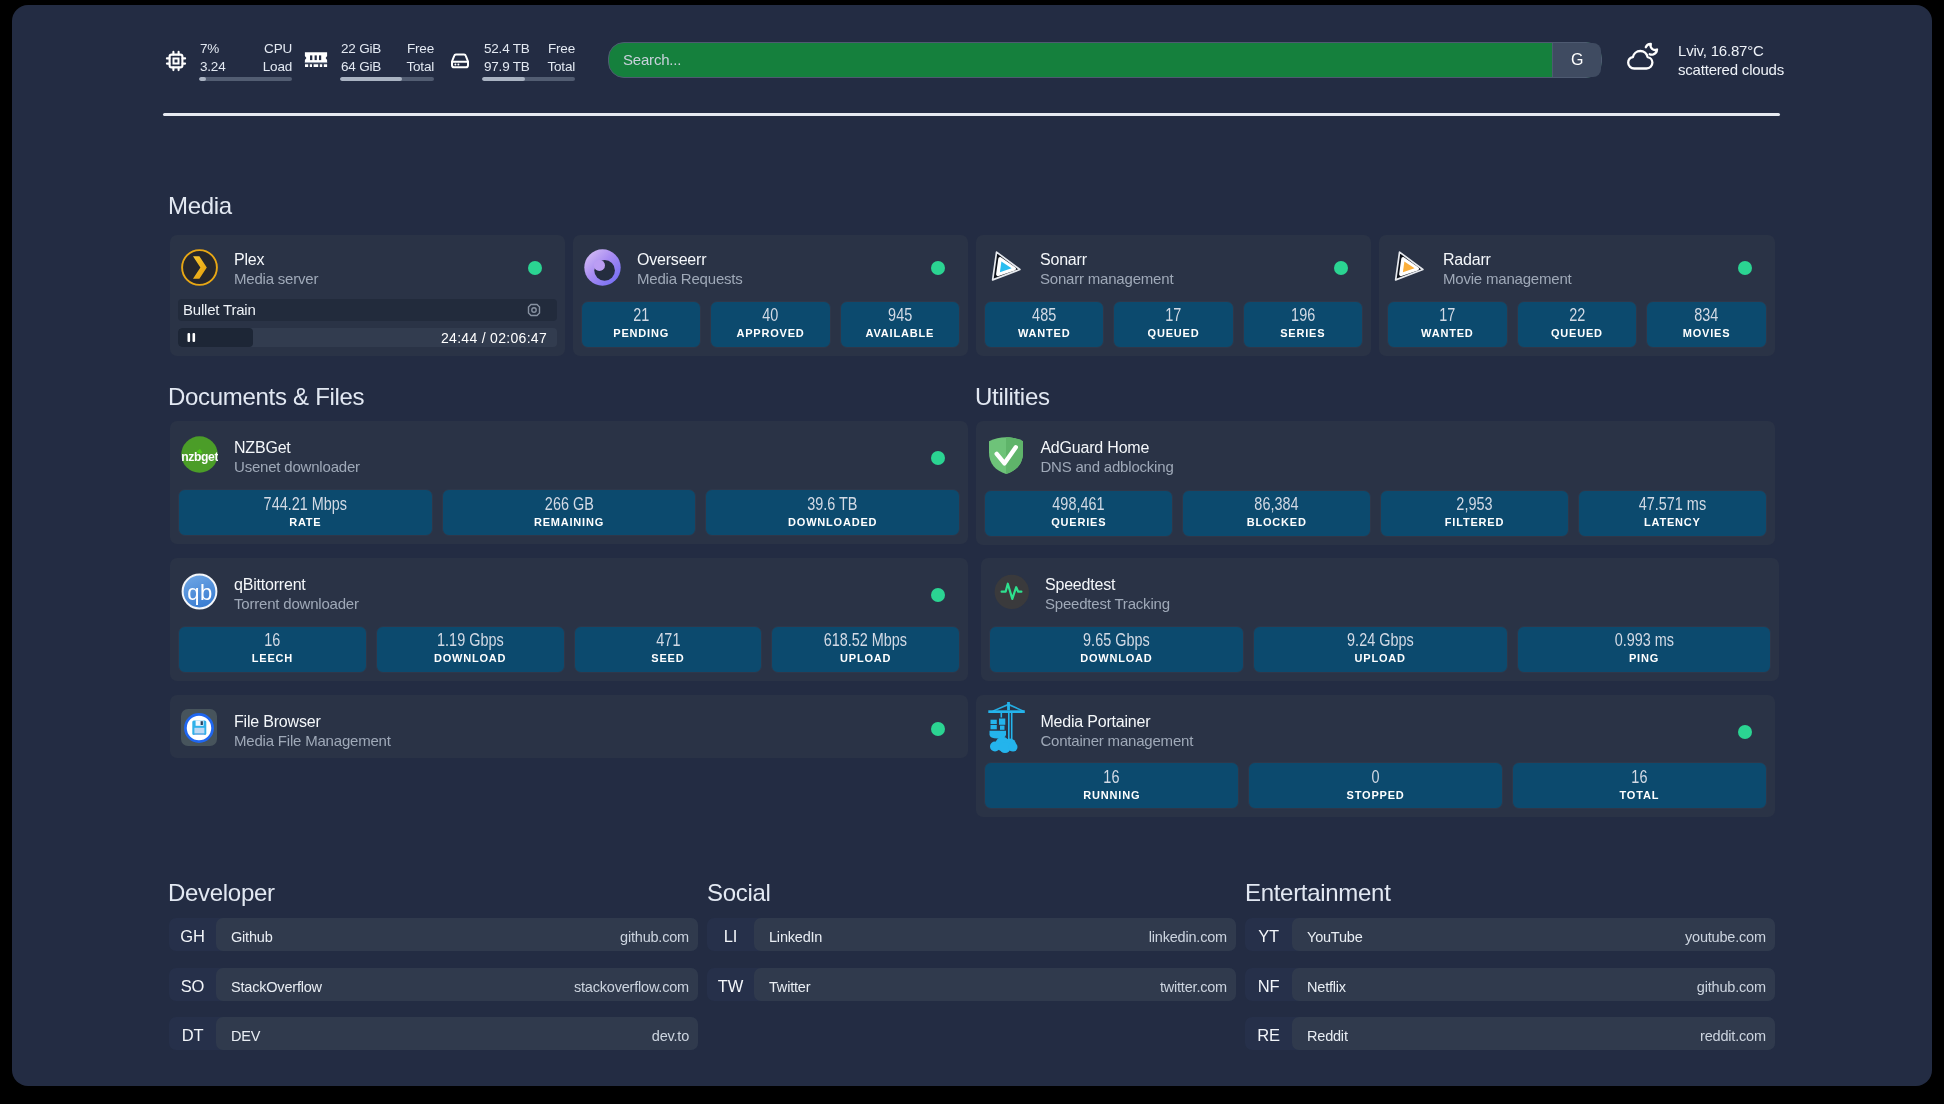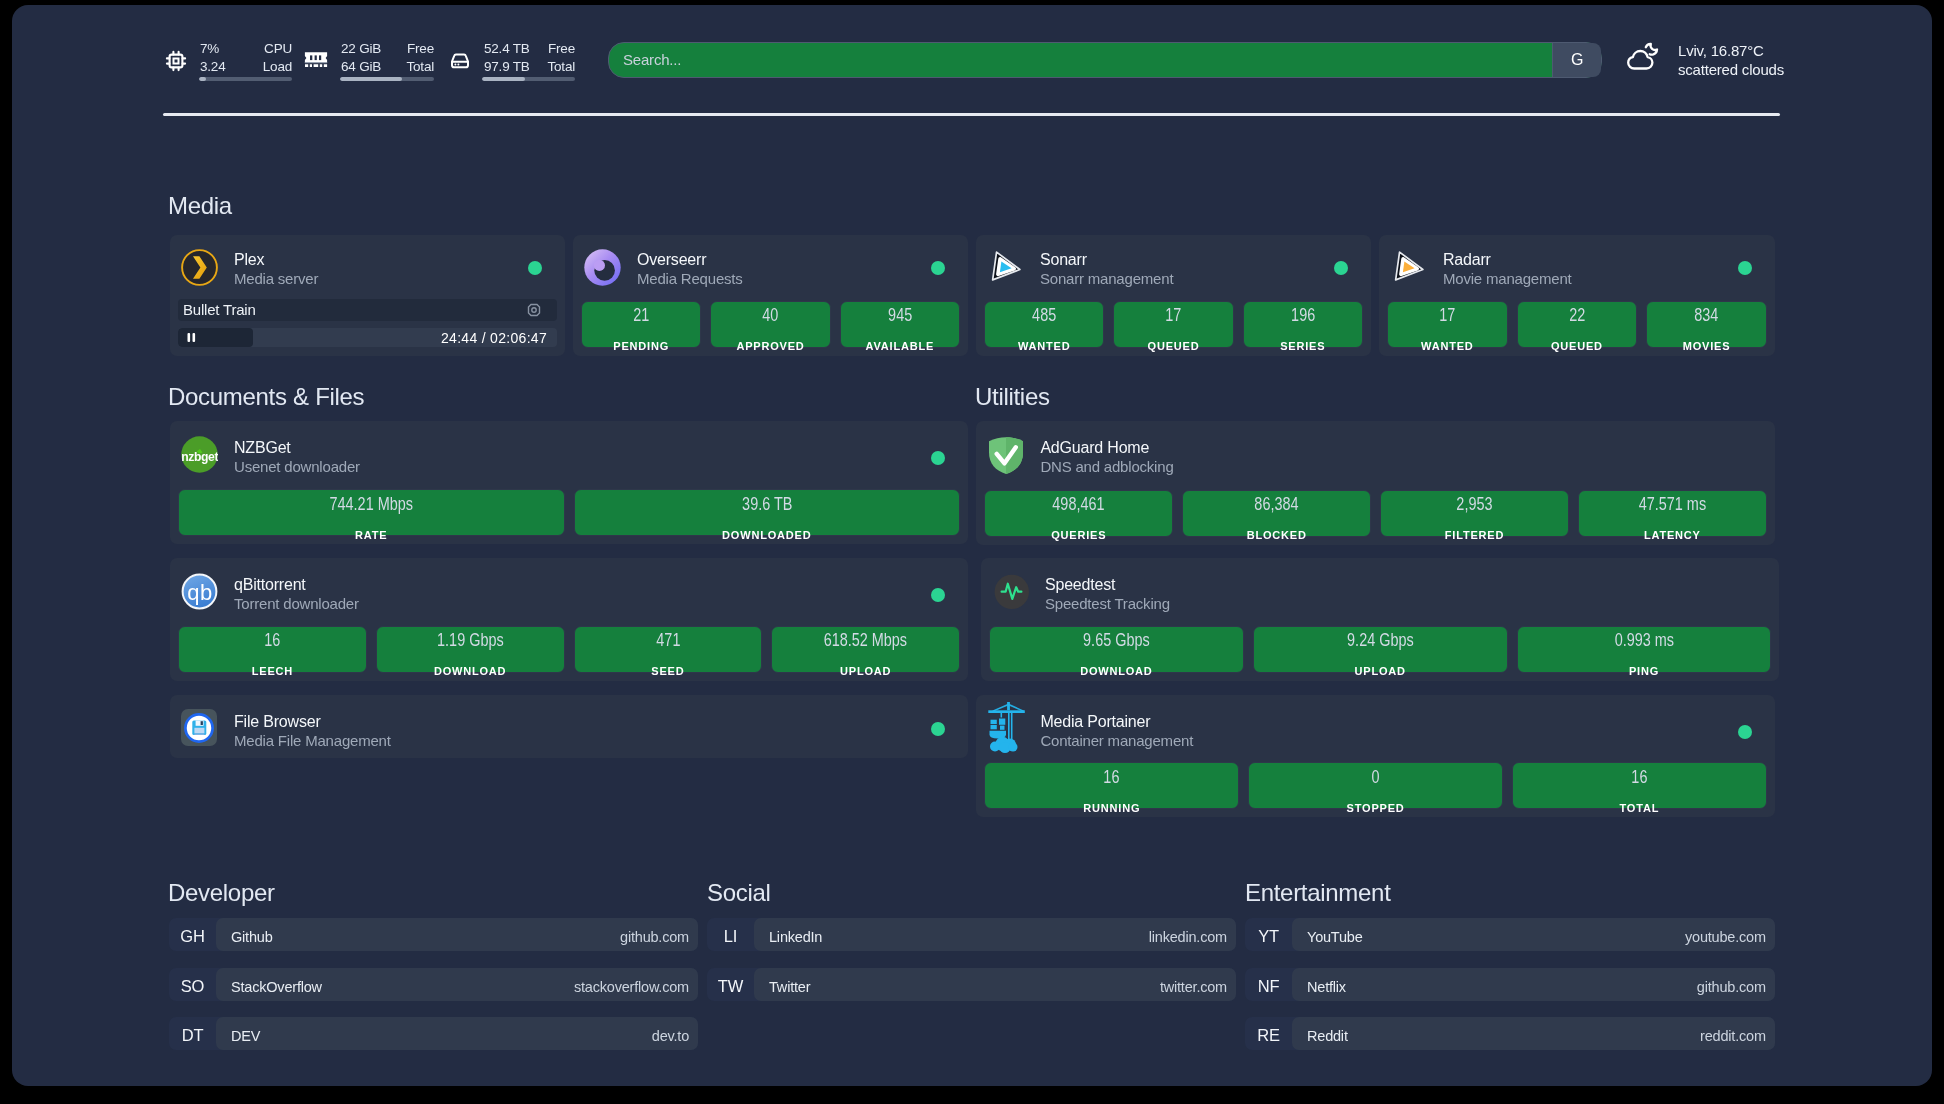--- a/index.html
+++ b/index.html
@@ -24,23 +24,23 @@
 #sep{position:absolute;left:163px;top:113px;width:1617px;height:2.5px;background:#e6eaf1;border-radius:2px}
 
 .h{position:absolute;color:#e2e8f2;font-size:24px;font-weight:500;letter-spacing:-0.3px}
 
 .card{position:absolute;background:#2a3346;border-radius:7px}
 .appicon{position:absolute;left:11px;top:14px;width:37px;height:37px}
 .title{position:absolute;left:64px;top:15.5px;font-size:16px;line-height:20px;color:#f4f7fa;font-weight:500;white-space:pre}
 .subt{position:absolute;left:64px;top:34.5px;font-size:15px;line-height:19px;color:#9fa9b8;white-space:pre}
 .dot{position:absolute;width:14px;height:14px;border-radius:50%;background:#2bd492;right:23px;top:26.5px}
 .stats{position:absolute;left:8px;right:8px;bottom:8px;height:47px;display:flex;gap:9px}
-.st{flex:1;background:#15803d;border:1px solid #2e374a;border-radius:7px;text-align:center;color:#d3dae5}
+.st{flex:1;background:#0c4a6e;border:1px solid #2e374a;border-radius:7px;text-align:center;color:#d3dae5}
 .st .v{font-size:18.5px;line-height:24px;margin-top:1.5px;letter-spacing:0;transform:scaleX(0.78)}
-.st .l{font-size:11px;font-weight:bold;color:#fff;letter-spacing:0.8px;margin-top:13px}
+.st .l{font-size:11px;font-weight:bold;color:#fff;letter-spacing:0.8px;margin-top:0px}
 
 .prow1{position:absolute;left:8px;right:8px;top:64px;height:22px;background:#222b3c;border-radius:4px;color:#edf1f6;font-size:14.5px}
 .prow1 span{position:absolute;left:5px;top:2.5px;font-size:15px}
 .prow2{position:absolute;left:8px;right:8px;top:93px;height:19px;background:#39435599;border-radius:4px;overflow:hidden;color:#fff}
 .prow2 .done{position:absolute;left:0;top:0;bottom:0;width:19.8%;background:#1d2636;border-radius:4px}
 .prow2 .tm{position:absolute;right:10px;top:2px;font-size:14px;letter-spacing:0.3px}
 
 .bm{position:absolute;height:33px;border-radius:7px;background:#26304a;font-size:14.5px}
 .bm .ab{position:absolute;left:0;top:0;bottom:0;width:47px;color:#f2f5f9;font-size:16.5px;display:flex;align-items:center;justify-content:center;padding-top:4px}
 .bm .pill{position:absolute;left:47px;right:0;top:0;bottom:0;background:#303a4d;border-radius:7px;color:#e8edf3}
@@ -237,20 +237,24 @@
         <path d="M15.5 15.5 l3.5 -2.5 l2.5 3.5 l-3 1 z" fill="#52cc1a"></path>
         <text x="18.7" y="25" font-size="12.2" font-weight="600" fill="#fdfdfd" text-anchor="middle" letter-spacing="-0.4" font-family="Liberation Sans">nzbget</text>
       </svg>
     <div class="title" style="top:17px">NZBGet</div>
       <div class="subt" style="top:36px">Usenet downloader</div>
       <div class="dot" style="top:30px"></div>
     <div class="stats">
         <div class="st">
           <div class="v">744.21 Mbps</div>
           <div class="l">RATE</div>
+        </div>
+        <div class="st">
+          <div class="v">266 GB</div>
+          <div class="l">REMAINING</div>
         </div>
         <div class="st">
           <div class="v">39.6 TB</div>
           <div class="l">DOWNLOADED</div>
         </div>
       </div>
   </div>
   <div class="card" style="left:170px;top:558.4px;width:798px;height:122.4px">
     <svg class="appicon" style="top:15px" viewBox="0 0 37 37">
         <defs>

